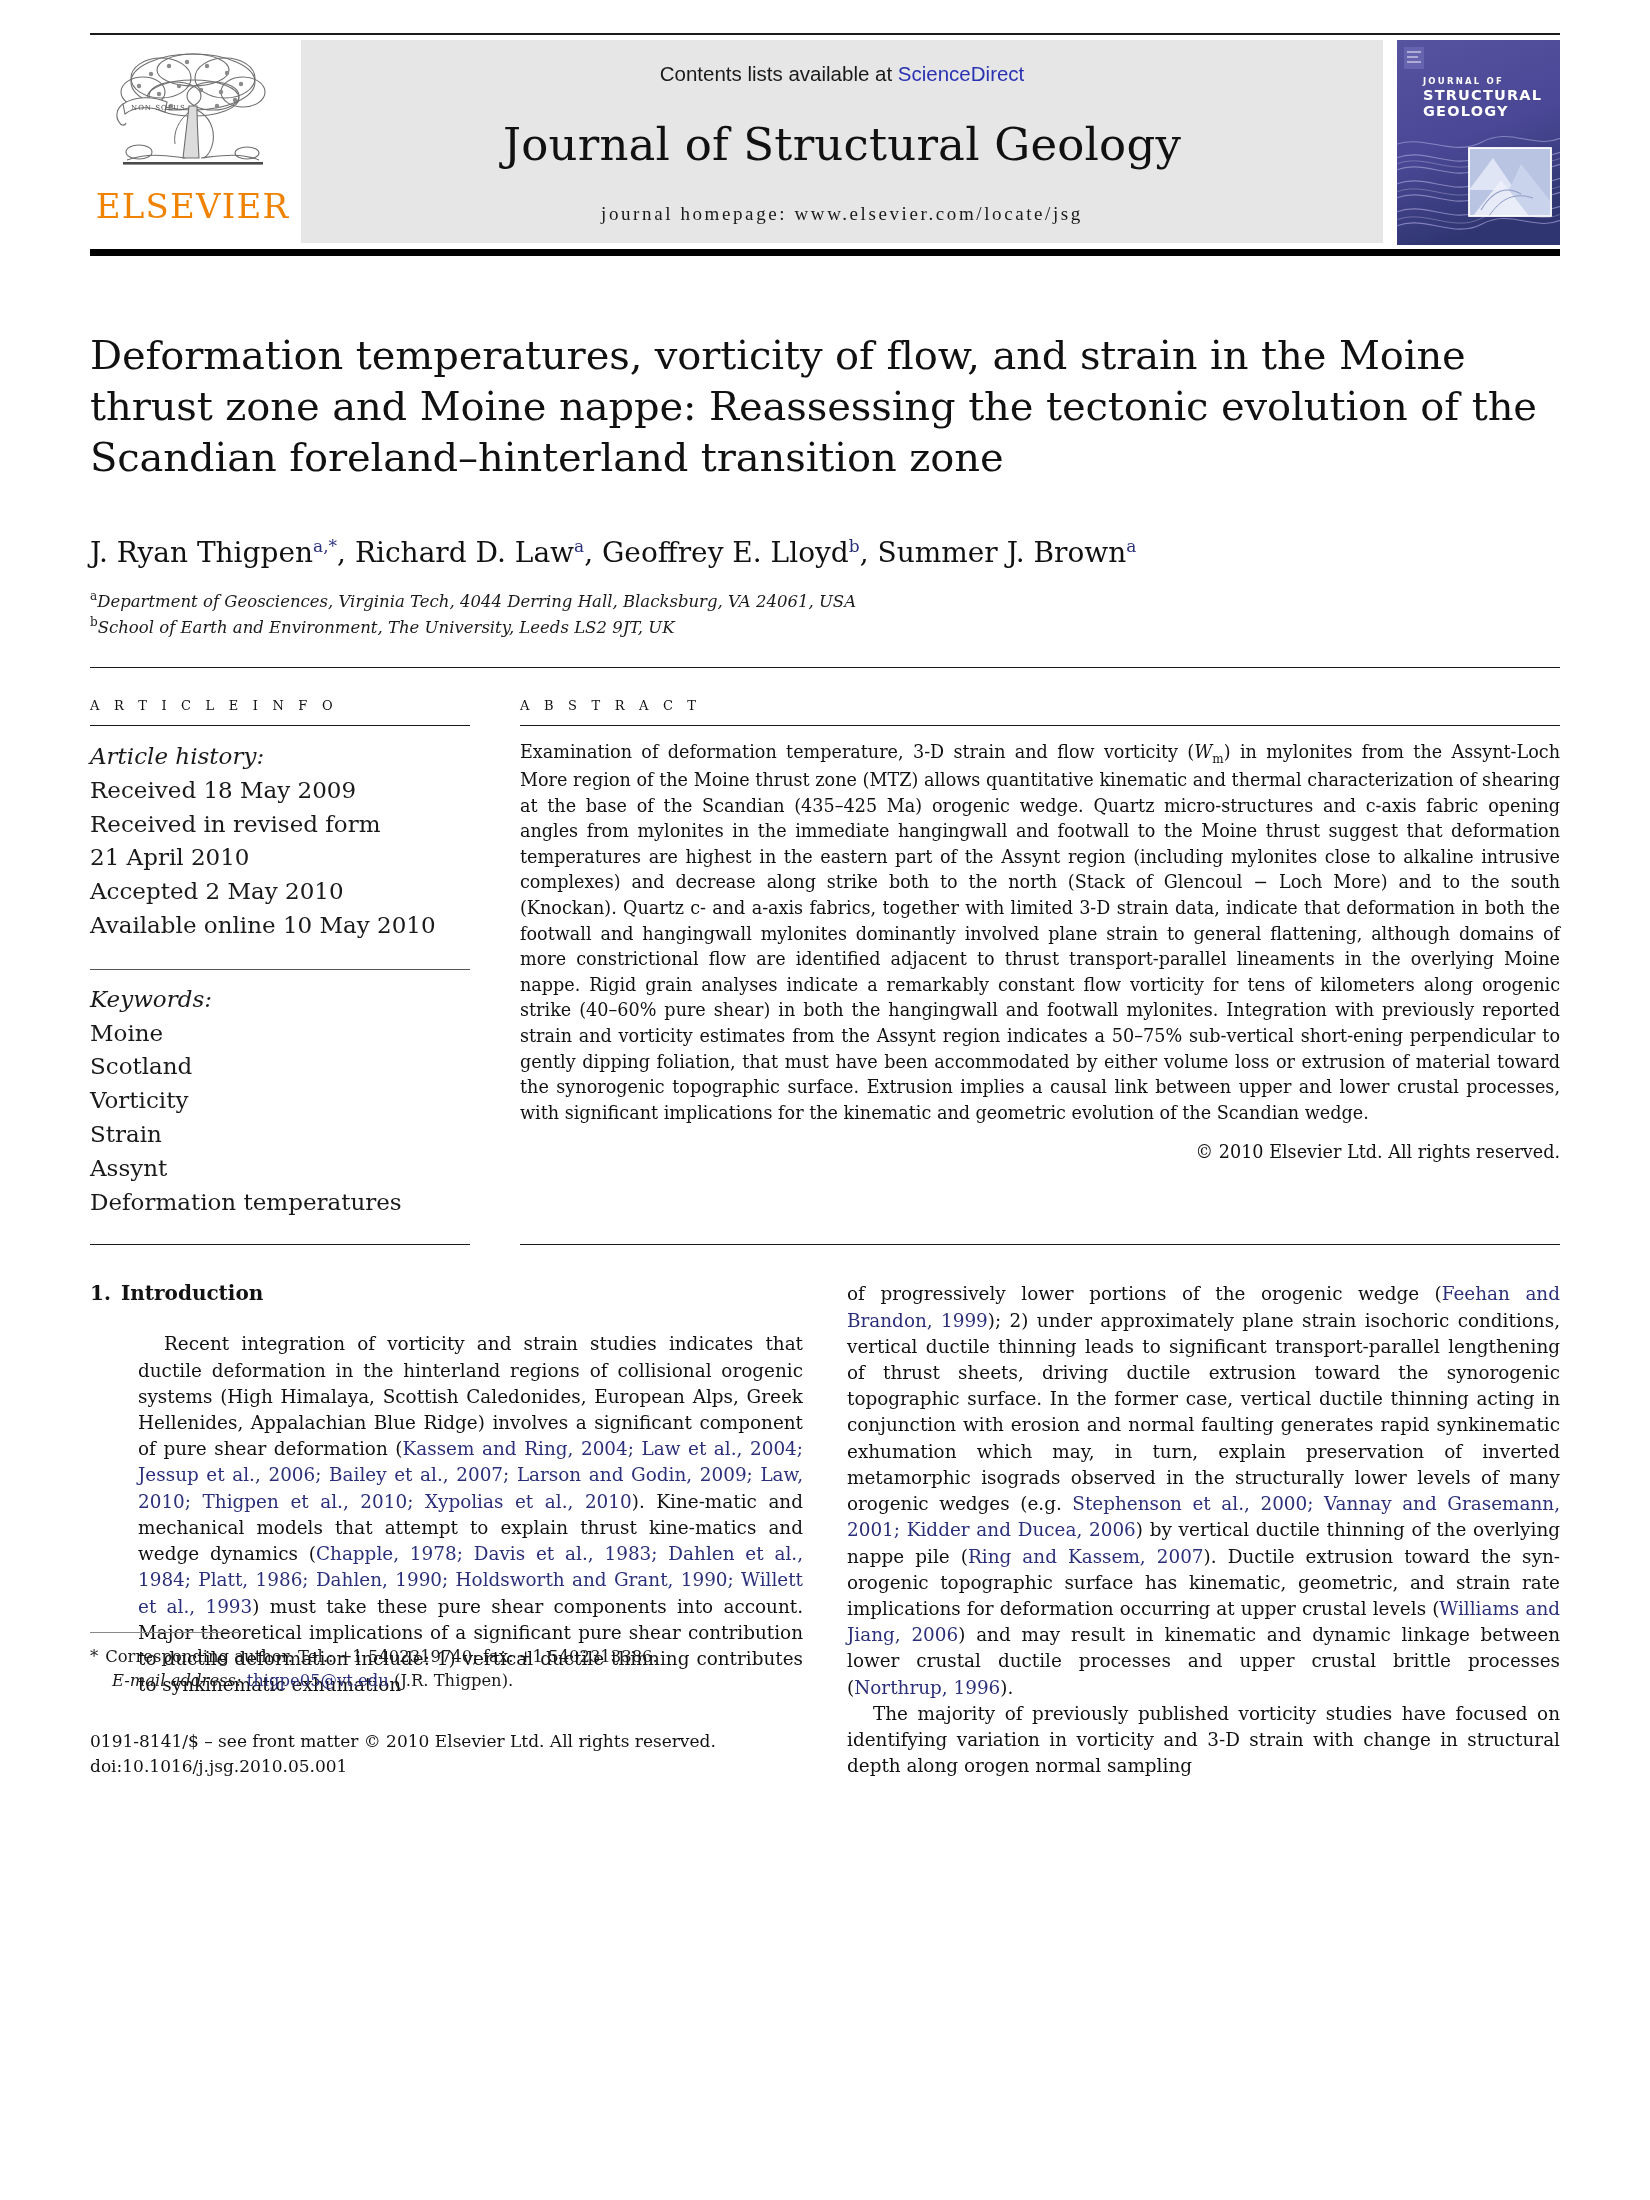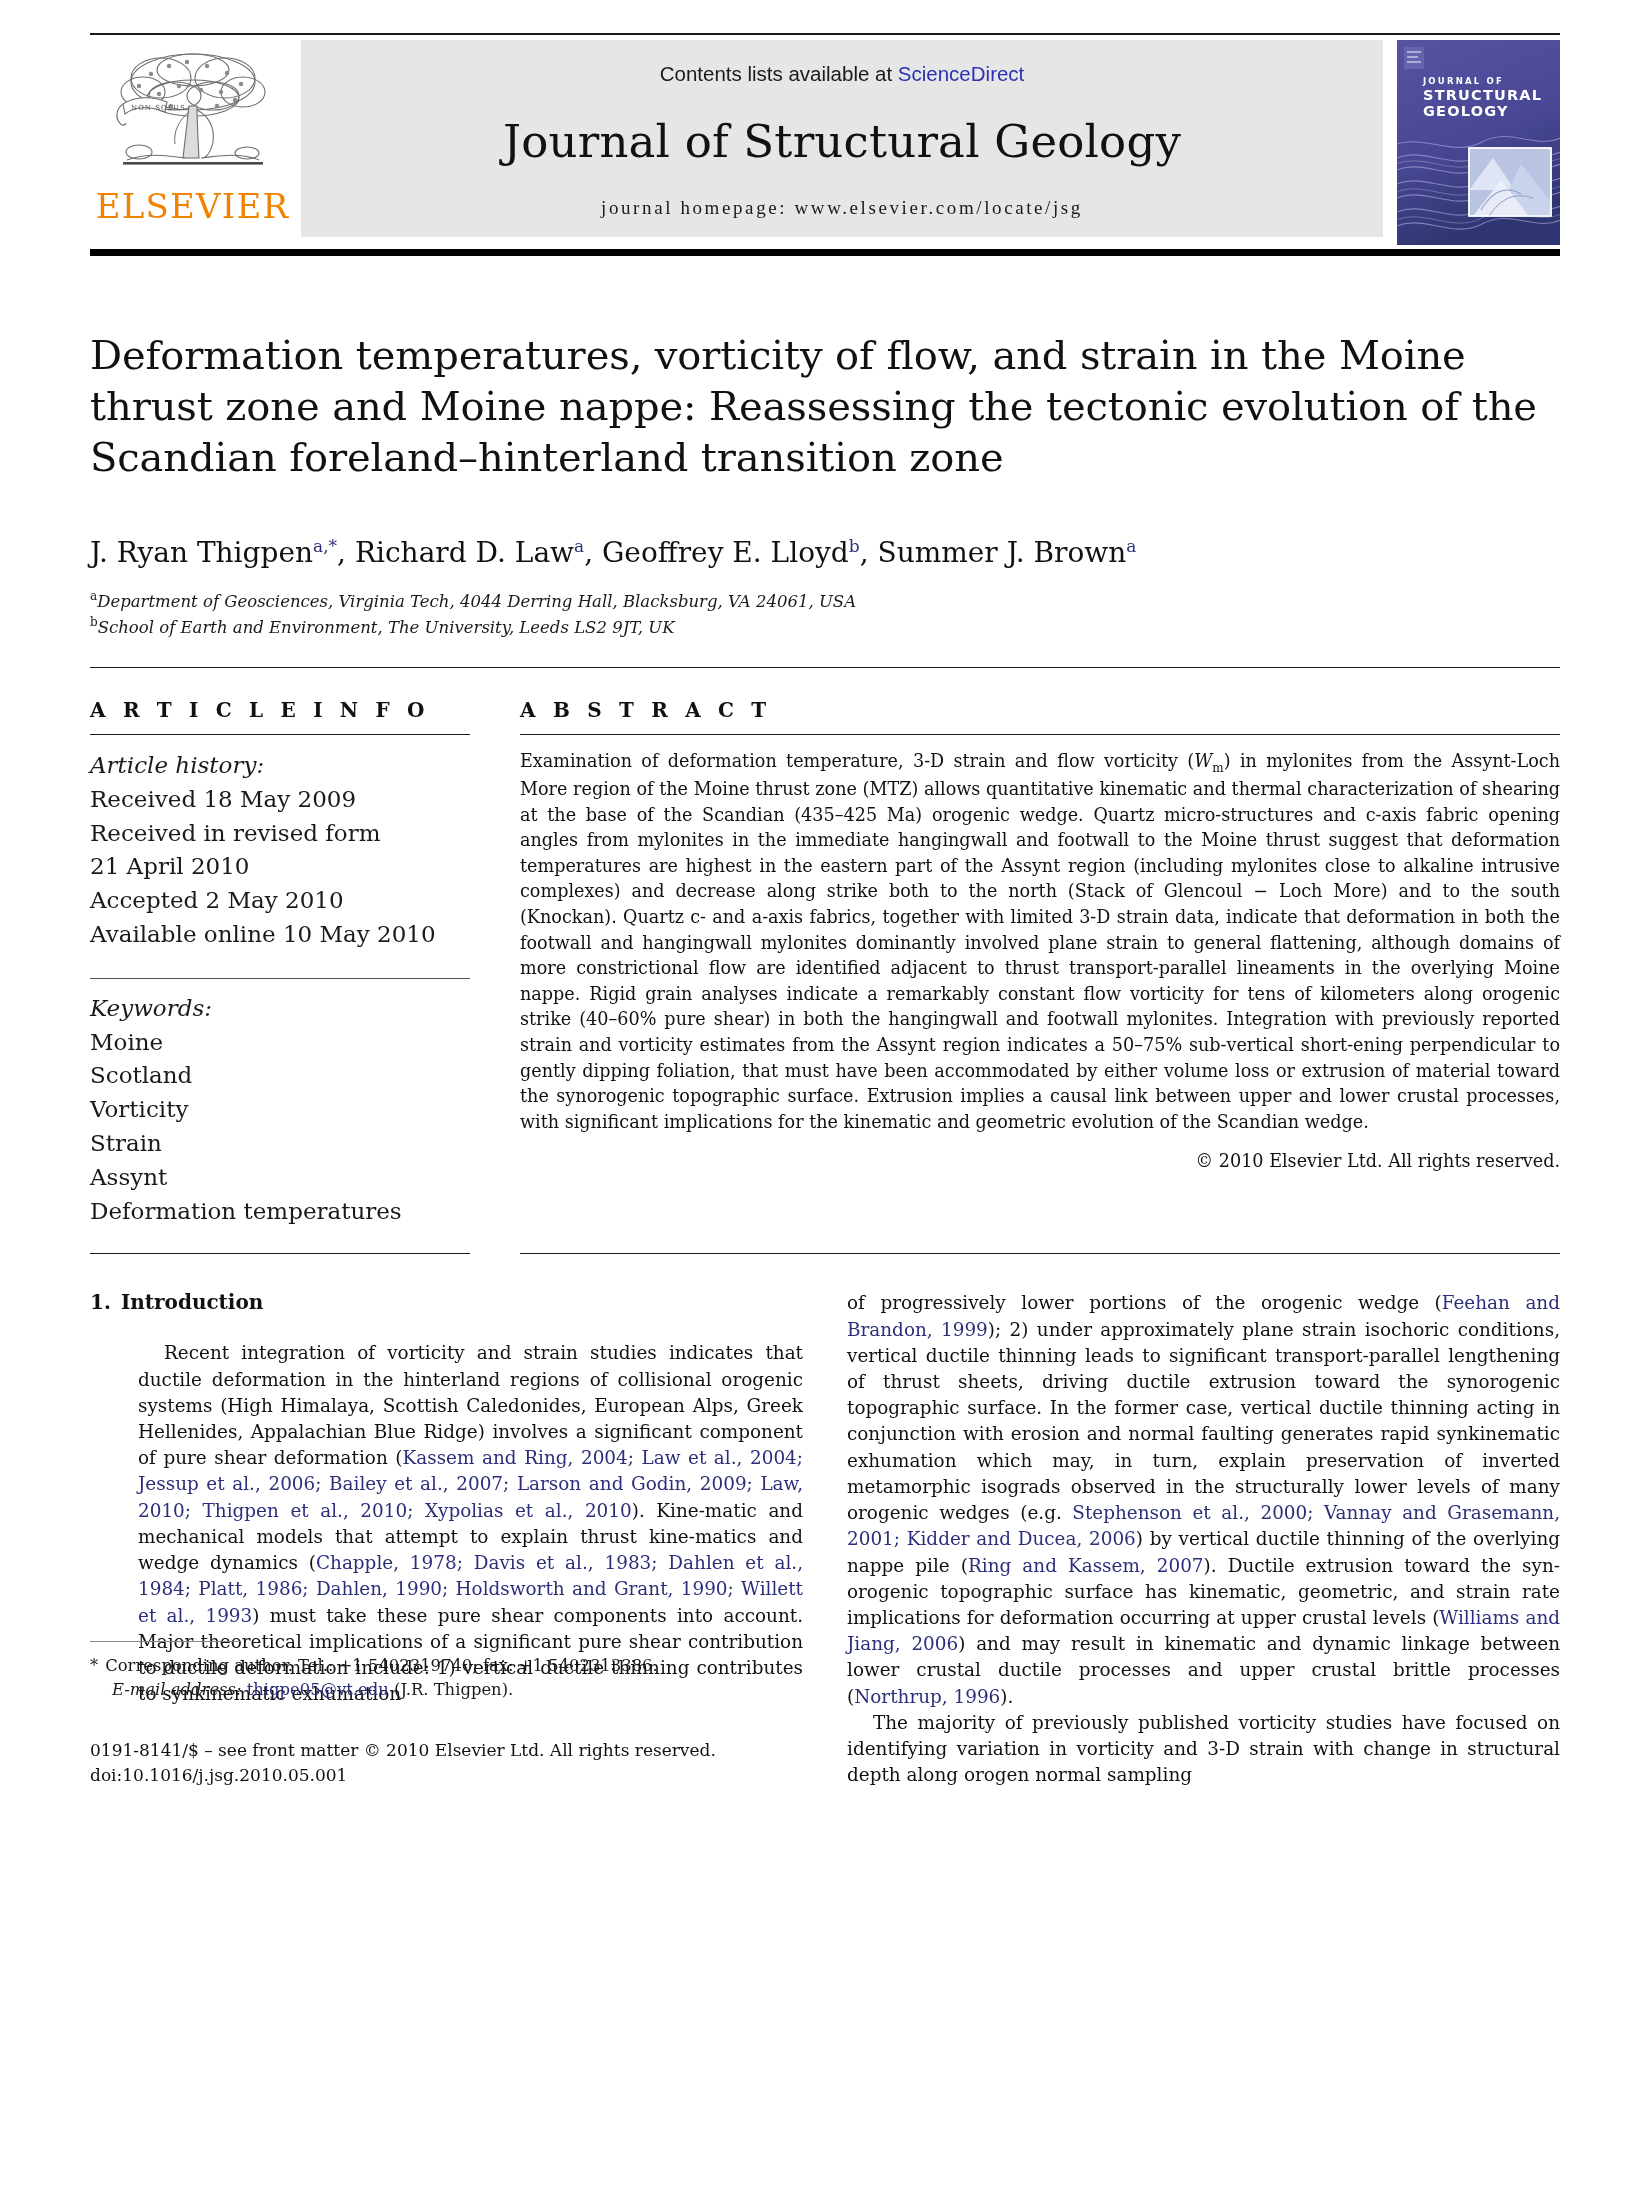--- a/index.html
+++ b/index.html
@@ -58,21 +58,21 @@
     color: #ef8200;
     font-size: 34px;
     letter-spacing: 1.2px;
     line-height: 1;
     margin-top: 5px;
     font-weight: 400;
   }
   .mast-center {
     flex: 1 1 auto;
     background: #e6e6e6;
-    margin: 0 14px 8px 6px;
+    margin: 0 14px 2px 6px;
     display: flex;
     flex-direction: column;
     justify-content: space-between;
     align-items: center;
     padding: 22px 0 18px 0;
     box-sizing: border-box;
   }
   .contents-line {
     font-family: "Liberation Sans", sans-serif;
     font-size: 20.5px;
@@ -151,23 +151,23 @@
   .col-info {
     flex: 0 0 430px;
     width: 430px;
     padding-right: 50px;
     box-sizing: border-box;
   }
   .col-abs {
     flex: 1 1 auto;
   }
   .sec-head {
-    font-size: 20px;
+    font-size: 13px;
     letter-spacing: 5.2px;
-    font-weight: 700;
+    font-weight: 400;
     color: #111;
   }
   .thin-rule {
     border-top: 1.4px solid #1a1a1a;
     margin: 12px 0 14px 0;
   }
   .info-block {
     font-size: 23px;
     line-height: 1.47;
     color: #1a1a1a;

